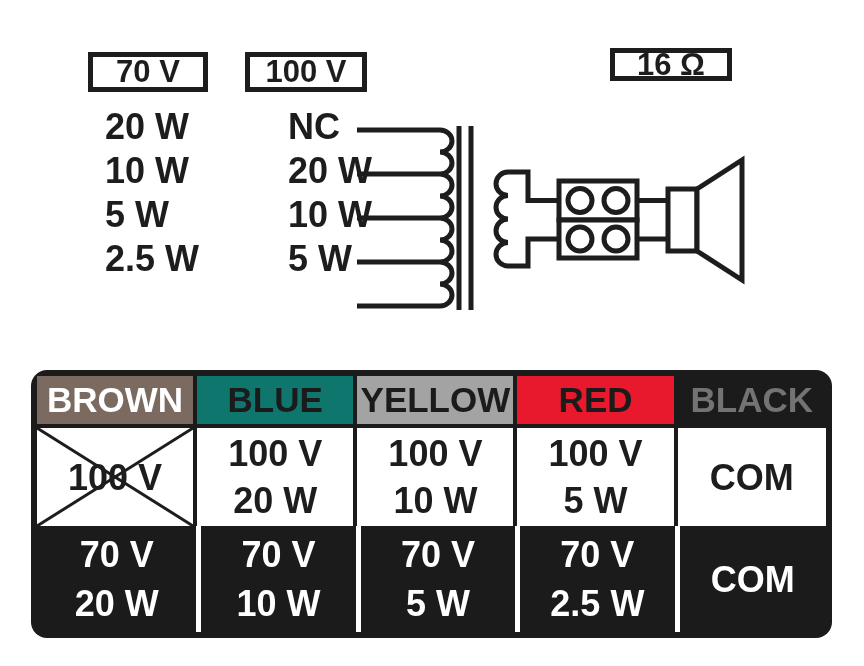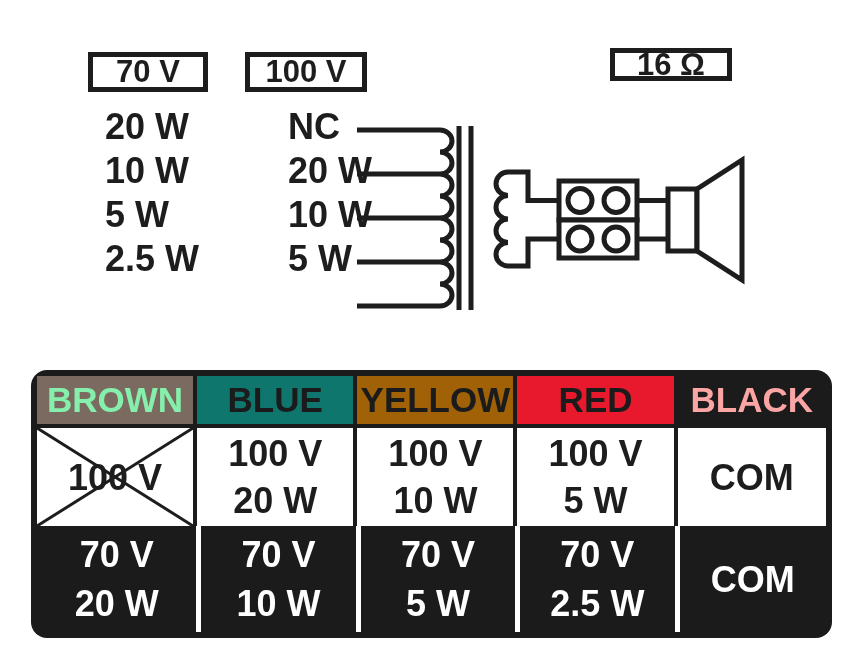--- a/index.html
+++ b/index.html
@@ -115,25 +115,25 @@
 
     <g fill="#ffffff">
       <rect x="668" y="189" width="29" height="62"></rect>
       <polygon points="697,189 742,160 742,280 697,251"></polygon>
     </g>
   </svg>
 
   <div class="wiretable">
 
     <div class="trow thead">
-      <div class="th" style="background: rgb(122, 106, 95); color: #86efac;">BROWN</div>
+      <div class="th" style="background: rgb(122, 106, 95); color: #ffffff;">BROWN</div>
       <div class="th" style="background: #0f766e; color: rgb(27, 27, 27);">BLUE</div>
-      <div class="th" style="background: #a16207; color: rgb(27, 27, 27);">YELLOW</div>
+      <div class="th" style="background: #a3a3a3; color: rgb(27, 27, 27);">YELLOW</div>
       <div class="th" style="background: rgb(232, 25, 44); color: rgb(27, 27, 27); text-align: right;">RED</div>
-      <div class="th" style="background: rgb(27, 27, 27); color: #fca5a5;">BLACK</div>
+      <div class="th" style="background: rgb(27, 27, 27); color: #737373;">BLACK</div>
     </div>
 
     <div class="trow tmid">
       <div class="td xcell">
         <svg viewBox="0 0 157 98" preserveAspectRatio="none">
           <line x1="0" y1="0" x2="157" y2="98" stroke="#1d1d1d" stroke-width="3"></line>
           <line x1="157" y1="0" x2="0" y2="98" stroke="#1d1d1d" stroke-width="3"></line>
         </svg>
         <span>100 V</span>
       </div>

